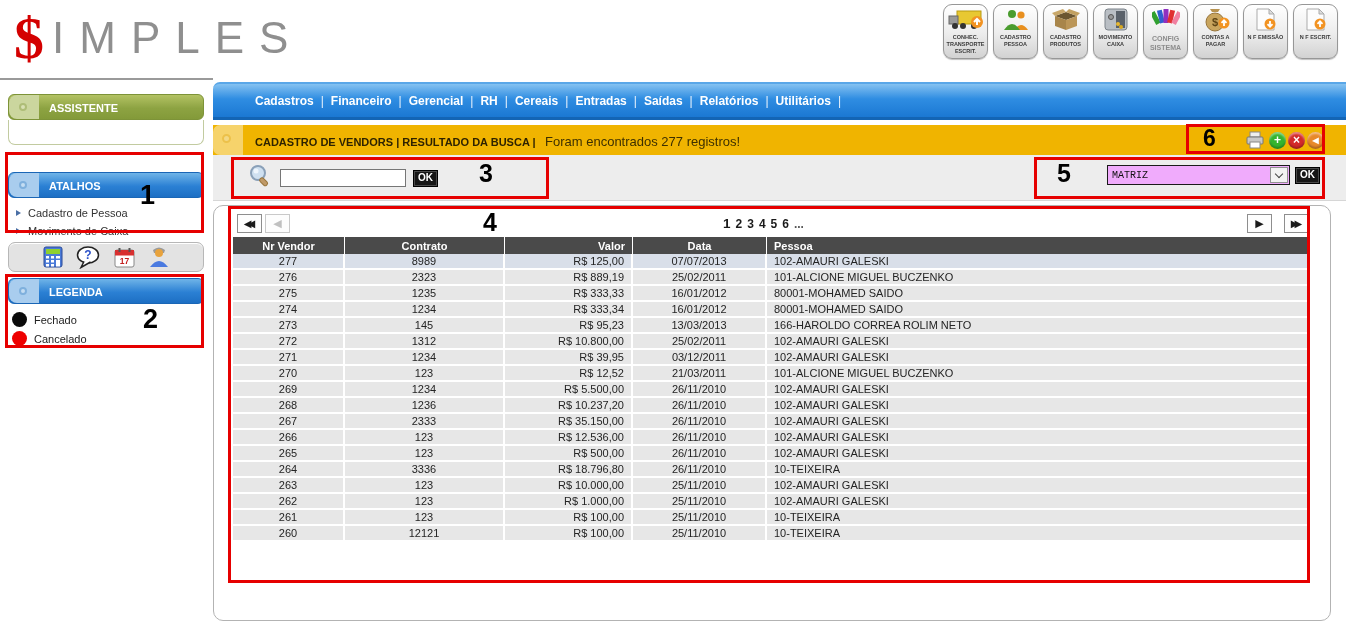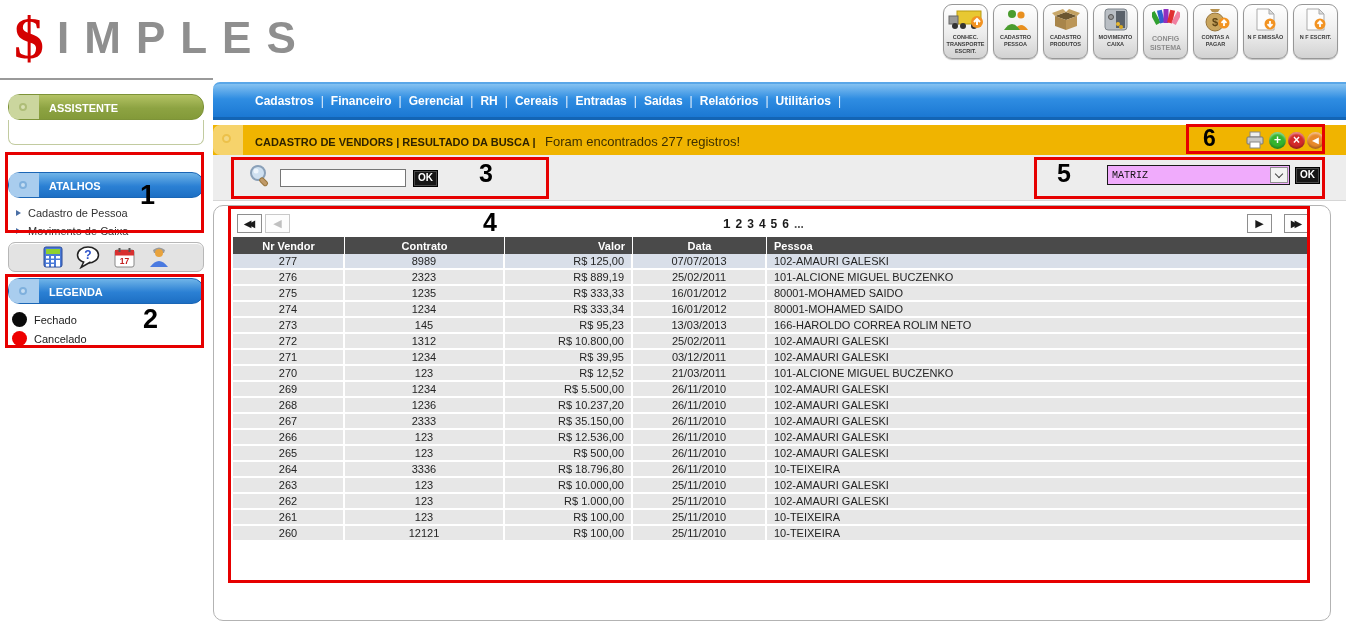--- a/index.html
+++ b/index.html
@@ -3,21 +3,21 @@
 <meta charset="utf-8">
 <style>
   * { box-sizing: border-box; margin: 0; padding: 0; }
   html,body { background:#fff; }
   body { font-family:"Liberation Sans", sans-serif; }
   .page { position:relative; width:1346px; height:638px; background:#fff; overflow:hidden; }
 
   
   .logo { position:absolute; left:14px; top:0px; height:76px; display:flex; align-items:center; }
   .logo-dollar { color:#d40000; font-family:"Liberation Serif", serif; font-weight:bold; font-size:60px; line-height:60px; }
-  .logo-name { color:#8f8f8f; font-size:44px; letter-spacing:15px; margin-left:13px; font-weight:700; }
+  .logo-name { color:#8f8f8f; font-size:44px; letter-spacing:15px; margin-left:8px; font-weight:400; }
   .header-rule { position:absolute; left:0; top:78px; width:213px; height:2px; background:#9a9a9a; }
 
   
   .hicons { position:absolute; top:4px; right:8px; display:flex; gap:5px; }
   .hicon { width:45px; height:55px; border:1px solid #979797; border-radius:9px;
            background:linear-gradient(#ffffff, #ececec 55%, #d2d2d2);
            box-shadow:inset 0 1px 0 #fff, 0 1px 1px rgba(0,0,0,.25);
            display:flex; flex-direction:column; align-items:center; padding-top:2px; cursor:pointer; }
   .hicon .art { height:26px; display:flex; align-items:center; justify-content:center; }
   .hicon .lbl { font-size:5.5px; font-weight:bold; color:#3a3a3a; text-align:center; line-height:1.3; margin-top:1px; padding:0 1px; }
@@ -77,21 +77,21 @@
   
   table.grid { position:absolute; left:19px; top:31px; width:1076px; border-collapse:separate; border-spacing:0; table-layout:fixed; }
   .grid th { background:#4a4a4a; color:#fff; font-size:11px; font-weight:bold; height:17px;
              padding:1px 7px; border-right:1px solid #fff; white-space:nowrap; overflow:hidden; }
   .grid td { background:#e7e7e7; font-size:11px; color:#242424; height:15px; padding:1px 7px;
              border-right:2px solid #fff; border-bottom:2px solid #fff; white-space:nowrap; overflow:hidden; }
   .grid tr.hl td { background:#d9dfe9; }
   .al-c { text-align:center; } .al-r { text-align:right; } .al-l { text-align:left; }
 
   
-  .sb-header { position:relative; height:26px; border-radius:12px; color:#fff; font-size:11px; font-weight:bold;
+  .sb-header { position:relative; height:26px; border-radius:6px; color:#fff; font-size:11px; font-weight:bold;
                line-height:26px; padding-left:40px; }
   .sb-header .tab { position:absolute; left:0; top:0; bottom:0; width:30px; border-radius:8px 0 0 8px; }
   .sb-header .ring { position:absolute; left:10px; top:8px; width:8px; height:8px; border-radius:50%; }
   .hdr-green { background:linear-gradient(#b3c263, #8da342 55%, #839a39); border:1px solid #7d9338; }
   .hdr-green .tab { background:#cbd69e; } .hdr-green .ring { border:2px solid #aebd77; background:#d8e0b4; }
   .hdr-blue { background:linear-gradient(#6fb4e8, #2b80d4 55%, #1d6fc4); border:1px solid #1a66b6; }
   .hdr-blue .tab { background:#a9cdee; } .hdr-blue .ring { border:2px solid #7fb0dd; background:#c4ddf2; }
 
   .assistente { position:absolute; left:8px; top:94px; width:196px; }
   .assistente-body { height:25px; background:#fff; border:1px solid #c2cba0; border-top:none; border-radius:0 0 7px 7px; }

